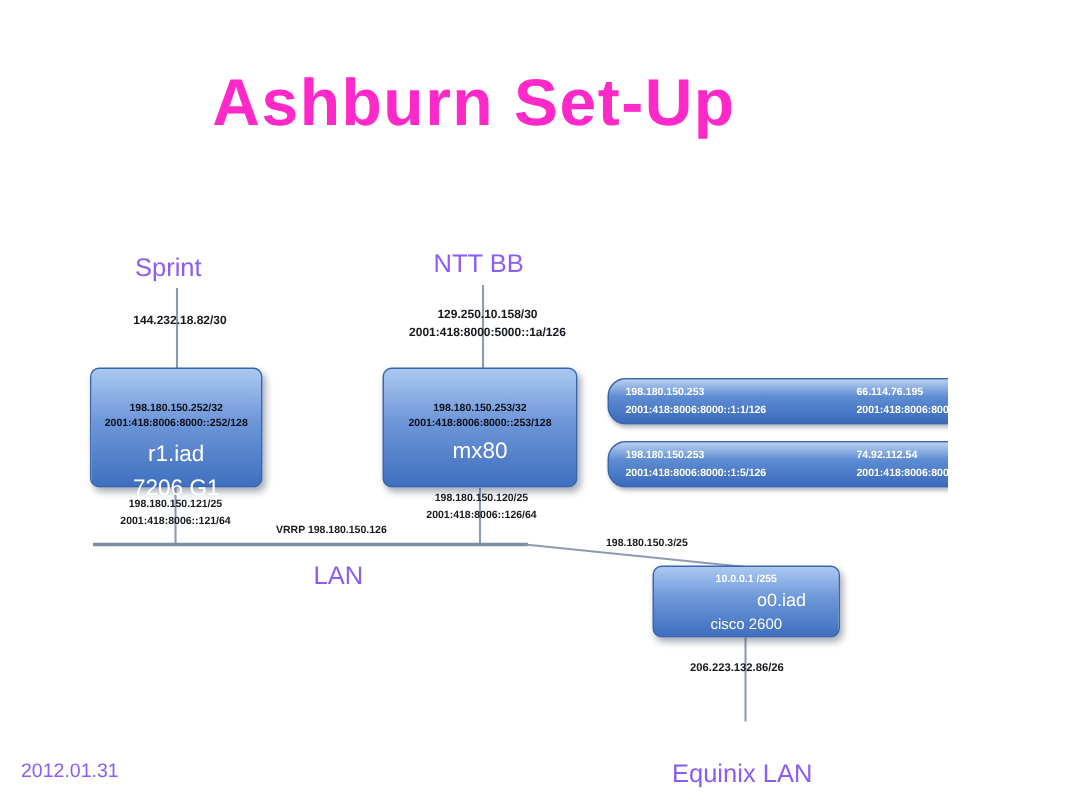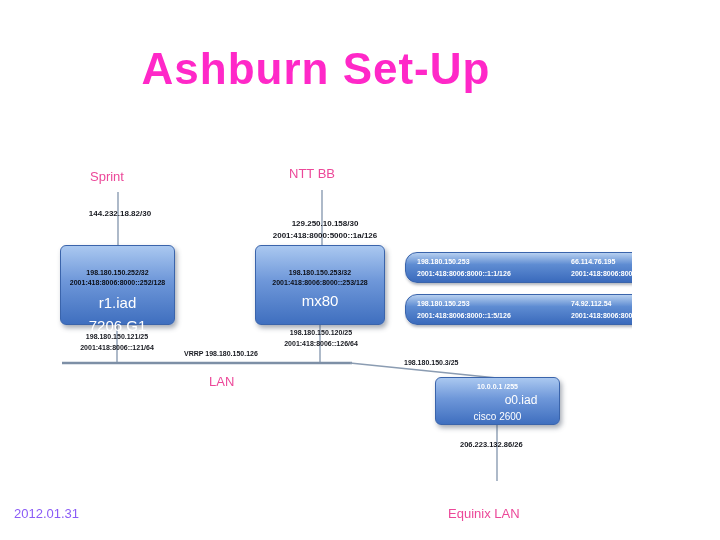--- a/index.html
+++ b/index.html
@@ -14,21 +14,21 @@
   .title {
     position:absolute; top:44px; left:0; width:100%;
     text-align:center; font-size:44px; font-weight:bold;
     color:#ff28c8; letter-spacing:1px;
   }
 
   .wires { position:absolute; left:0; top:0; width:720px; height:540px; }
   .wires line { stroke:#8b9cb2; stroke-width:1.4; }
   .wires line.bus { stroke:#7d8fa6; stroke-width:2.4; }
 
-  .label { position:absolute; font-size:13px; color:#ec4899; white-space:nowrap; }
+  .label { position:absolute; font-size:17px; color:#8b5cf6; white-space:nowrap; }
   .ip-label {
     position:absolute; font-size:7.5px; font-weight:bold; color:#16181f;
     line-height:1.5; white-space:nowrap;
   }
   .center { text-align:center; }
 
   .nodebox {
     position:absolute; border-radius:6px;
     background:linear-gradient(180deg,#aac8f0 0%, #6e97d9 45%, #3f6fbf 100%);
     border:1px solid #3a64ab;
@@ -78,21 +78,21 @@
     <line x1="320" y1="325" x2="320" y2="363"></line>
     <line class="bus" x1="62" y1="363" x2="352" y2="363"></line>
     <line x1="350" y1="363" x2="497" y2="378"></line>
     <line x1="497" y1="425" x2="497" y2="481"></line>
   </svg>
 
   <div class="label" style="left:90px; top:169px;">Sprint</div>
   <div class="ip-label center" style="left:64px; top:208px; width:112px; font-size:8px;">144.232.18.82/30</div>
 
   <div class="label" style="left:289px; top:166px;">NTT BB</div>
-  <div class="ip-label center" style="left:250px; top:218px; width:150px; font-size:8px;">
+  <div class="ip-label center" style="left:250px; top:204px; width:150px; font-size:8px;">
     <div>129.250.10.158/30</div>
     <div>2001:418:8000:5000::1a/126</div>
   </div>
 
   <div class="nodebox" style="left:60px; top:245px; width:115px; height:80px;">
     <div class="box-ip">198.180.150.252/32</div>
     <div class="box-ip">2001:418:8006:8000::252/128</div>
     <div class="box-name first">r1.iad</div>
     <div class="box-name">7206 G1</div>
   </div>

